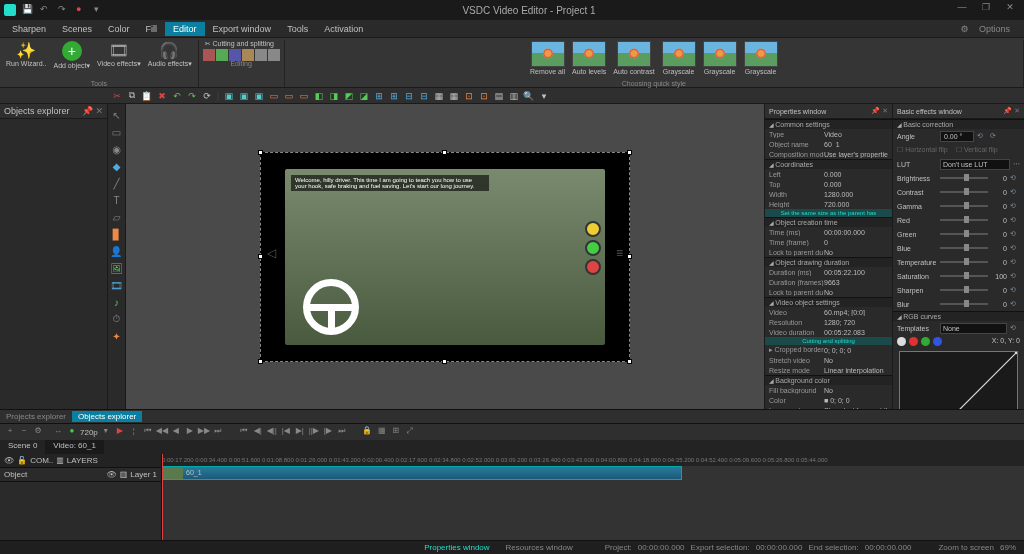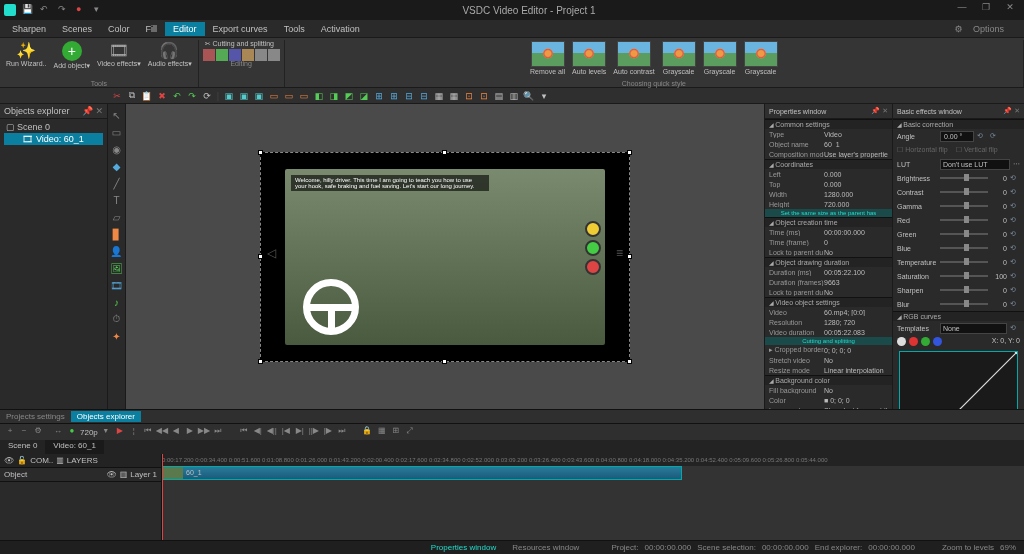--- a/index.html
+++ b/index.html
@@ -10,21 +10,21 @@
 .titlebar-left { display: flex; gap: 6px; }
 .tb-icon { width: 12px; height: 12px; display: inline-block; }
 .titlebar-center { color: #aaa; font-size: 10px; }
 .titlebar-right { display: flex; gap: 4px; align-items: center; }
 .win-btn { width: 20px; height: 16px; text-align: center; cursor: pointer; color: #888; }
 
 
 .menubar { background: #2a2a2a; height: 18px; display: flex; align-items: center; gap: 0; padding-left: 4px; border-bottom: 1px solid #1a1a1a; }
 .menubar span { padding: 2px 8px; cursor: pointer; }
 .menubar span.active { background: #0a7fa0; color: #fff; }
-.menubar .options { margin-left: auto; color: #888; padding-right: 12px; }
+.menubar .options { margin-left: auto; color: #888; padding-right: 6px; }
 
 
 .ribbon { background: #353535; height: 50px; display: flex; align-items: stretch; border-bottom: 1px solid #1a1a1a; padding-top: 2px; }
 .ribbon-group { display: flex; flex-direction: column; align-items: center; border-right: 1px solid #222; padding: 0 4px; }
 .ribbon-buttons { display: flex; gap: 3px; flex: 1; align-items: flex-start; }
 .ribbon-btn { display: flex; flex-direction: column; align-items: center; cursor: pointer; padding: 1px 2px; }
 .ribbon-btn-icon { width: 20px; height: 20px; border-radius: 50%; margin-bottom: 1px; }
 .ribbon-btn-label { font-size: 7px; text-align: center; white-space: nowrap; }
 .ribbon-group-label { font-size: 7px; color: #888; margin-top: -1px; }
 .style-thumb { width: 34px; height: 26px; background: linear-gradient(#6ab5e0 45%, #5a9d5e 45%); cursor: pointer; border: 1px solid #444; position: relative; }
@@ -145,21 +145,21 @@
     <span class="win-btn">✕</span>
   </div>
 </div>
 
 <div class="menubar">
   <span>Sharpen</span>
   <span>Scenes</span>
   <span>Color</span>
   <span>Fill</span>
   <span class="active">Editor</span>
-  <span>Export curves</span>
+  <span>Export window</span>
   <span>Tools</span>
   <span>Activation</span>
   <span class="options">⚙ <span>Options</span></span>
 </div>
 
 <div class="ribbon">
   <div class="ribbon-group">
     <div class="ribbon-buttons">
       <div class="ribbon-btn">
         <span style="color:#5ad;font-size:16px;">✨</span>
@@ -261,24 +261,20 @@
 <div class="main-area">
 
   <div class="explorer">
     <div class="panel-header">
       <span>Objects explorer</span>
       <span class="hdr-icons">
           <span>📌</span>
           <span>✕</span>
         </span>
     </div>
-    <div class="tree">
-      <div class="tree-item">▢ <span>Scene 0</span></div>
-      <div class="tree-item tree-child selected">🎞 <span>Video: 60_1</span></div>
-    </div>
   </div>
 
   <div class="side-toolbar">
     <span class="side-btn">↖</span>
     <span class="side-btn">▭</span>
     <span class="side-btn">◉</span>
     <span class="side-btn color1">◆</span>
     <span class="side-btn">╱</span>
     <span class="side-btn">T</span>
     <span class="side-btn">▱</span>
@@ -544,21 +540,21 @@
         <circle cx="100" cy="0" r="2" fill="#ddd"></circle>
       </svg>
       <span style="position:absolute;top:2px;left:-18px;font-size:6px;">255</span>
 
     </div>
 
   </div>
 </div>
 
 <div class="bottom-tabs">
-  <span class="btab">Projects settings</span>
+  <span class="btab">Projects explorer</span>
   <span class="btab active">Objects explorer</span>
 </div>
 
 <div class="timeline-area">
   <div class="timeline-toolbar">
     <span class="tl-btn">+</span>
     <span class="tl-btn">−</span>
     <span class="tl-btn">⚙</span>
     <span style="width:4px;"></span>
     <span class="tl-btn">↔</span>
@@ -618,20 +614,20 @@
     </div>
   </div>
 </div>
 
 <div class="statusbar">
   <span class="status-tab active">Properties window</span>
   <span class="status-tab">Resources window</span>
   <span style="width:15px;"></span>
   <span>Project:</span>
   <span>00:00:00.000</span>
-  <span>Scene selection:</span>
+  <span>Export selection:</span>
   <span>00:00:00.000</span>
-  <span>End explorer:</span>
+  <span>End selection:</span>
   <span>00:00:00.000</span>
   <span style="width:15px;"></span>
-  <span>Zoom to levels</span>
+  <span>Zoom to screen</span>
   <span>69%</span>
 </div>
 
 </body></html>

